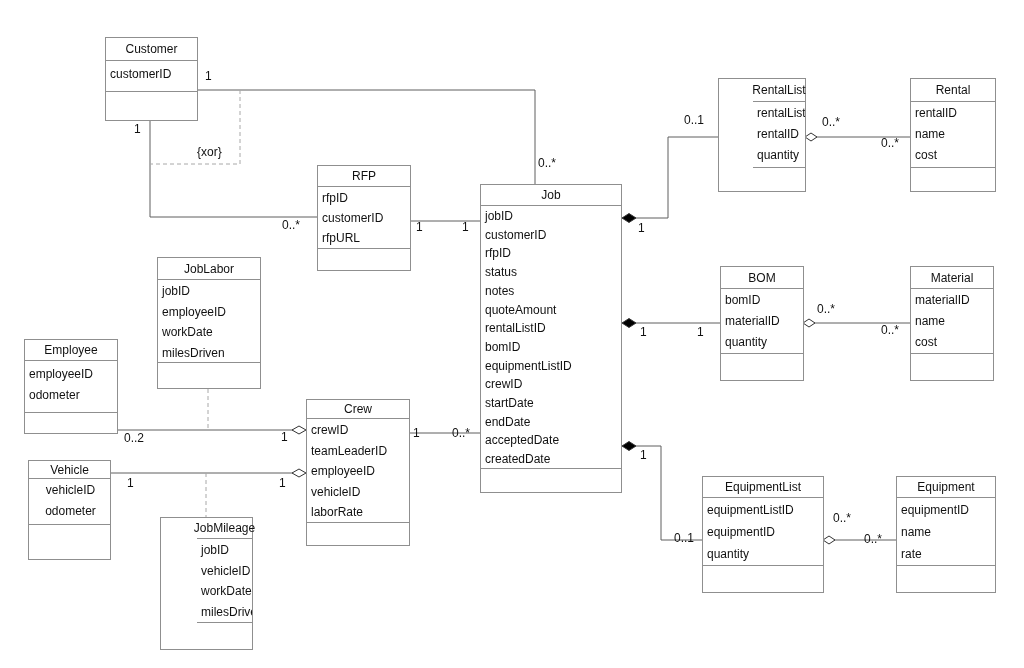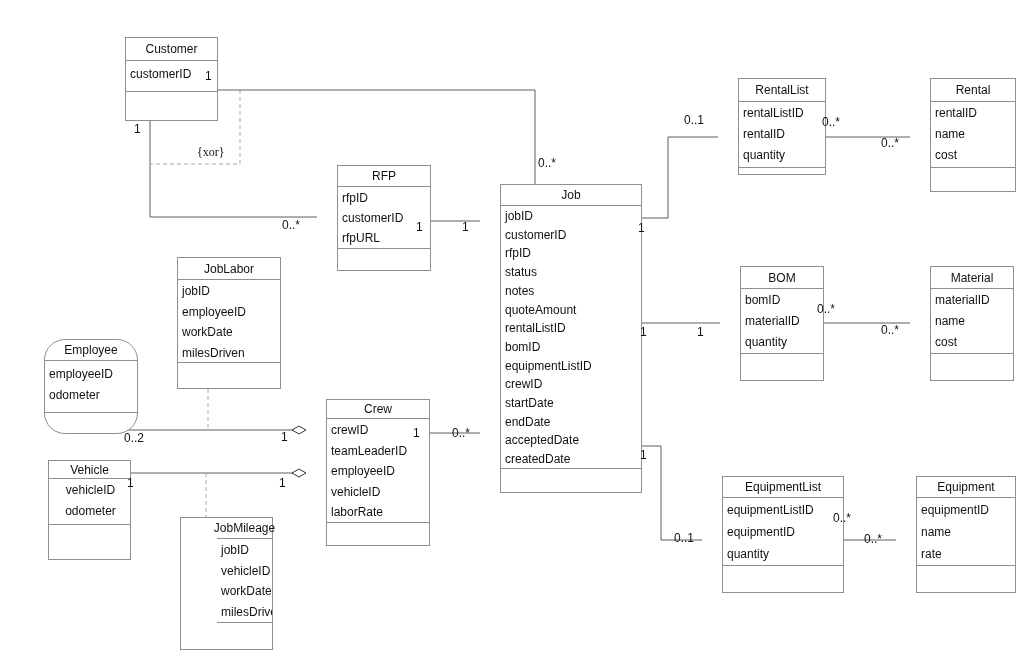--- a/index.html
+++ b/index.html
@@ -1,20 +1,20 @@
 <!DOCTYPE html>
 <html><head>
 <meta charset="utf-8">
 <style>
   html,body{margin:0;padding:0;background:#ffffff;}
   #canvas{position:relative;width:1024px;height:668px;background:#ffffff;overflow:hidden;
           font-family:"Liberation Sans", sans-serif;}
   svg.edges{position:absolute;left:0;top:0;z-index:1;}
   .entity{position:absolute;z-index:2;background:#ffffff;border:1px solid #8f8f8f;
-          box-sizing:border-box;color:#111;font-size:12px;margin-left:20px;}
+          box-sizing:border-box;color:#111;font-size:12px;}
   .e-title{border-bottom:1px solid #8f8f8f;box-sizing:border-box;display:flex;
            align-items:center;justify-content:center;white-space:nowrap;}
   .e-attrs{border-bottom:1px solid #8f8f8f;box-sizing:border-box;
            padding:1px 2px 0 4px;overflow:hidden;}
   .attr{white-space:nowrap;}
   .e-ops{box-sizing:border-box;}
   .mlabel{position:absolute;z-index:3;font-size:12px;color:#111;white-space:nowrap;
           line-height:13px;}
 </style>
 </head>
@@ -86,21 +86,21 @@
       <div class="attr">equipmentListID</div>
       <div class="attr">crewID</div>
       <div class="attr">startDate</div>
       <div class="attr">endDate</div>
       <div class="attr">acceptedDate</div>
       <div class="attr">createdDate</div>
     </div>
     <div class="e-ops"></div>
   </div>
 
-  <div class="entity" style="left:718px;top:78px;width:88px;height:97px;">
+  <div class="entity" style="left:718px;top:78px;width:88px;height:114px;padding-left:34px;">
     <div class="e-title" style="height:23px;">RentalList</div>
     <div class="e-attrs" style="height:66px;line-height:21px;">
       <div class="attr">rentalListID</div>
       <div class="attr">rentalID</div>
       <div class="attr">quantity</div>
     </div>
     <div class="e-ops"></div>
   </div>
 
   <div class="entity" style="left:910px;top:78px;width:86px;height:114px;">
@@ -157,21 +157,21 @@
     <div class="e-title" style="height:22px;">JobLabor</div>
     <div class="e-attrs" style="height:83px;line-height:20.5px;">
       <div class="attr">jobID</div>
       <div class="attr">employeeID</div>
       <div class="attr">workDate</div>
       <div class="attr">milesDriven</div>
     </div>
     <div class="e-ops"></div>
   </div>
 
-  <div class="entity" style="left:24px;top:339px;width:94px;height:95px;border-radius:21px;">
+  <div class="entity" style="left:24px;top:339px;width:94px;height:95px;">
     <div class="e-title" style="height:21px;">Employee</div>
     <div class="e-attrs" style="height:52px;line-height:21px;padding-top:3px;">
       <div class="attr">employeeID</div>
       <div class="attr">odometer</div>
     </div>
     <div class="e-ops"></div>
   </div>
 
   <div class="entity" style="left:306px;top:399px;width:104px;height:147px;">
     <div class="e-title" style="height:19px;">Crew</div>
@@ -202,21 +202,21 @@
       <div class="attr">workDate</div>
       <div class="attr">milesDriven</div>
     </div>
     <div class="e-ops"></div>
   </div>
 
   <span class="mlabel" style="left:205px;top:70px;">1</span>
   <span class="mlabel" style="left:538px;top:157px;">0..*</span>
   <span class="mlabel" style="left:134px;top:123px;">1</span>
   <span class="mlabel" style="left:282px;top:219px;">0..*</span>
-  <span class="mlabel" style="left:197px;top:146px;font-family:Liberation Serif, serif;">{xor}</span>
+  <span class="mlabel" style="left:197px;top:146px;">{xor}</span>
   <span class="mlabel" style="left:416px;top:221px;">1</span>
   <span class="mlabel" style="left:462px;top:221px;">1</span>
   <span class="mlabel" style="left:638px;top:222px;">1</span>
   <span class="mlabel" style="left:684px;top:114px;">0..1</span>
   <span class="mlabel" style="left:822px;top:116px;">0..*</span>
   <span class="mlabel" style="left:881px;top:137px;">0..*</span>
   <span class="mlabel" style="left:640px;top:326px;">1</span>
   <span class="mlabel" style="left:697px;top:326px;">1</span>
   <span class="mlabel" style="left:817px;top:303px;">0..*</span>
   <span class="mlabel" style="left:881px;top:324px;">0..*</span>

